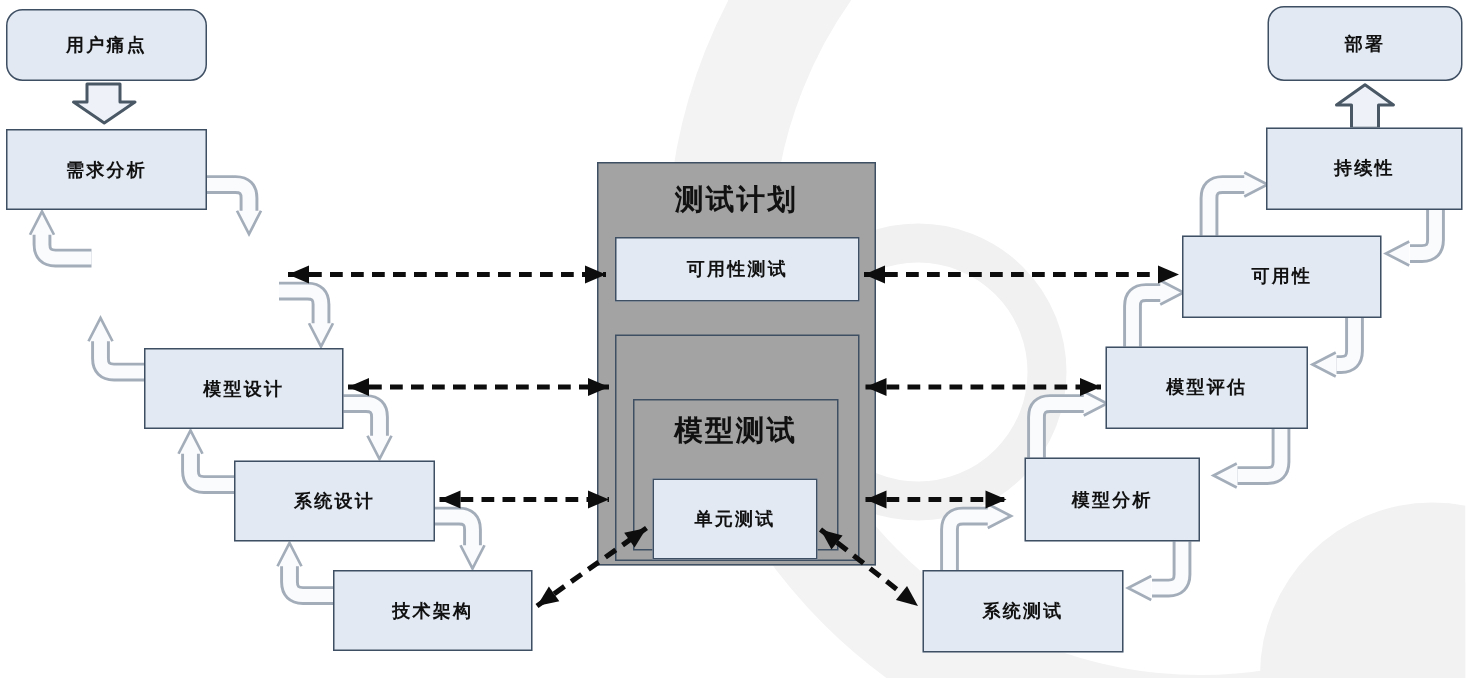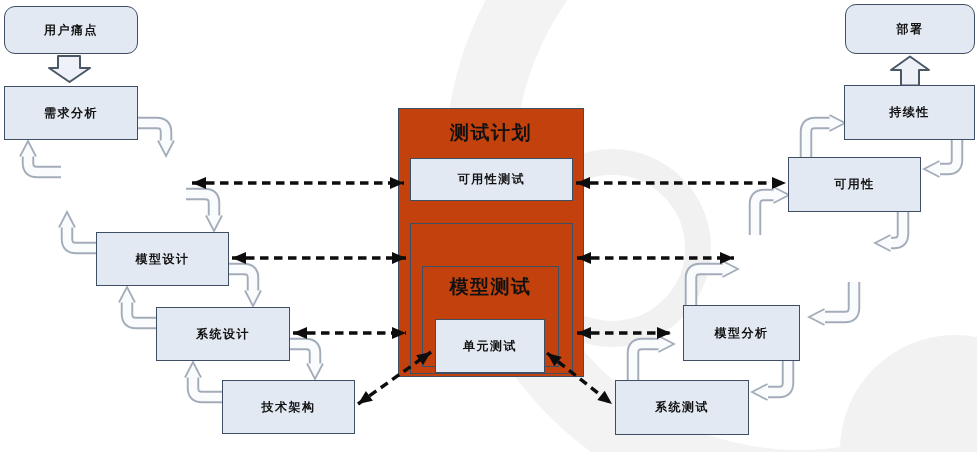--- a/index.html
+++ b/index.html
@@ -8,21 +8,21 @@
     font-family:"Liberation Sans","DejaVu Sans",sans-serif;
   }
   .layer{position:absolute;left:0;top:0;width:977px;height:452px;pointer-events:none;}
   .node{
     position:absolute;box-sizing:border-box;display:flex;align-items:center;justify-content:center;
     background:#e2e9f2;border:1.6px solid #3f4f63;color:#111;font-weight:bold;font-size:12px;
     letter-spacing:1.5px;white-space:nowrap;z-index:2;
   }
   .round{border-radius:11px;}
   .group{
-    position:absolute;box-sizing:border-box;background:#c2410c;border:1.6px solid #3f4f63;z-index:2;
+    position:absolute;box-sizing:border-box;background:#a3a3a3;border:1.6px solid #3f4f63;z-index:2;
   }
   .group .node,.group .group{z-index:3;}
   .group-label{
     position:absolute;left:0;right:0;top:0;display:flex;align-items:center;justify-content:center;
     color:#111;font-weight:bold;font-size:19px;letter-spacing:1.5px;white-space:nowrap;
   }
   .over{z-index:4;}
 </style>
 </head>
 <body>
@@ -154,20 +154,21 @@
       <div class="group" style="left:11px;top:42px;width:137px;height:101px">
         <div class="group-label" style="height:40px">模型测试</div>
         <div class="node" style="left:12px;top:52px;width:110px;height:54px">单元测试</div>
       </div>
     </div>
   </div>
 
   <div class="node round" style="left:845px;top:4px;width:130px;height:50px">部署</div>
   <div class="node" style="left:844px;top:85px;width:131px;height:55px">持续性</div>
   <div class="node" style="left:788px;top:157px;width:133px;height:55px">可用性</div>
+  <div class="node" style="left:737px;top:231px;width:135px;height:55px">模型评估</div>
   <div class="node" style="left:683px;top:305px;width:117px;height:56px">模型分析</div>
   <div class="node" style="left:615px;top:380px;width:134px;height:55px">系统测试</div>
 
   <svg class="layer over" viewBox="0 0 977 452">
     <defs>
       <marker id="ah" markerUnits="userSpaceOnUse" markerWidth="16" markerHeight="14" refX="14.5" refY="6.5" orient="auto-start-reverse">
         <path d="M0.5,0.5 L14.5,6.5 L0.5,12.5 Z" fill="#0d0d0d"></path>
       </marker>
     </defs>
     <g stroke="#0d0d0d" stroke-width="3.4" stroke-dasharray="8.5 5.5">

